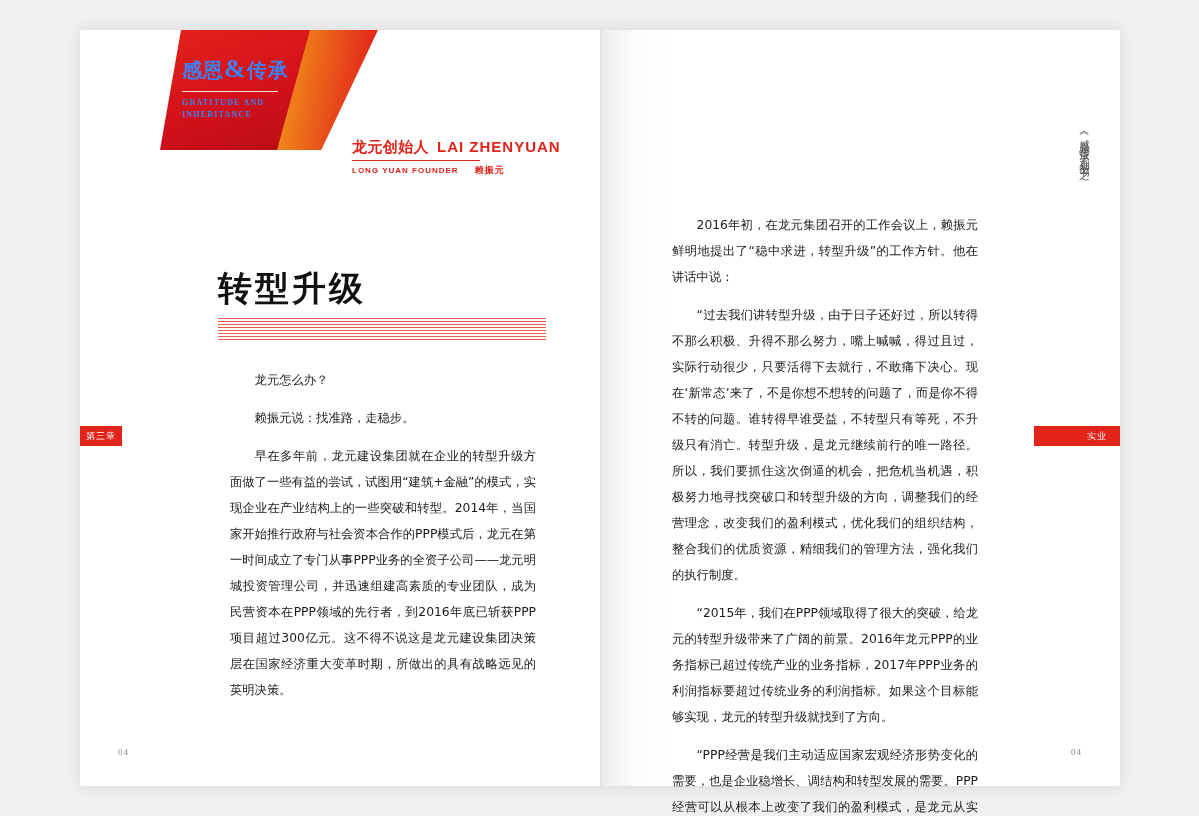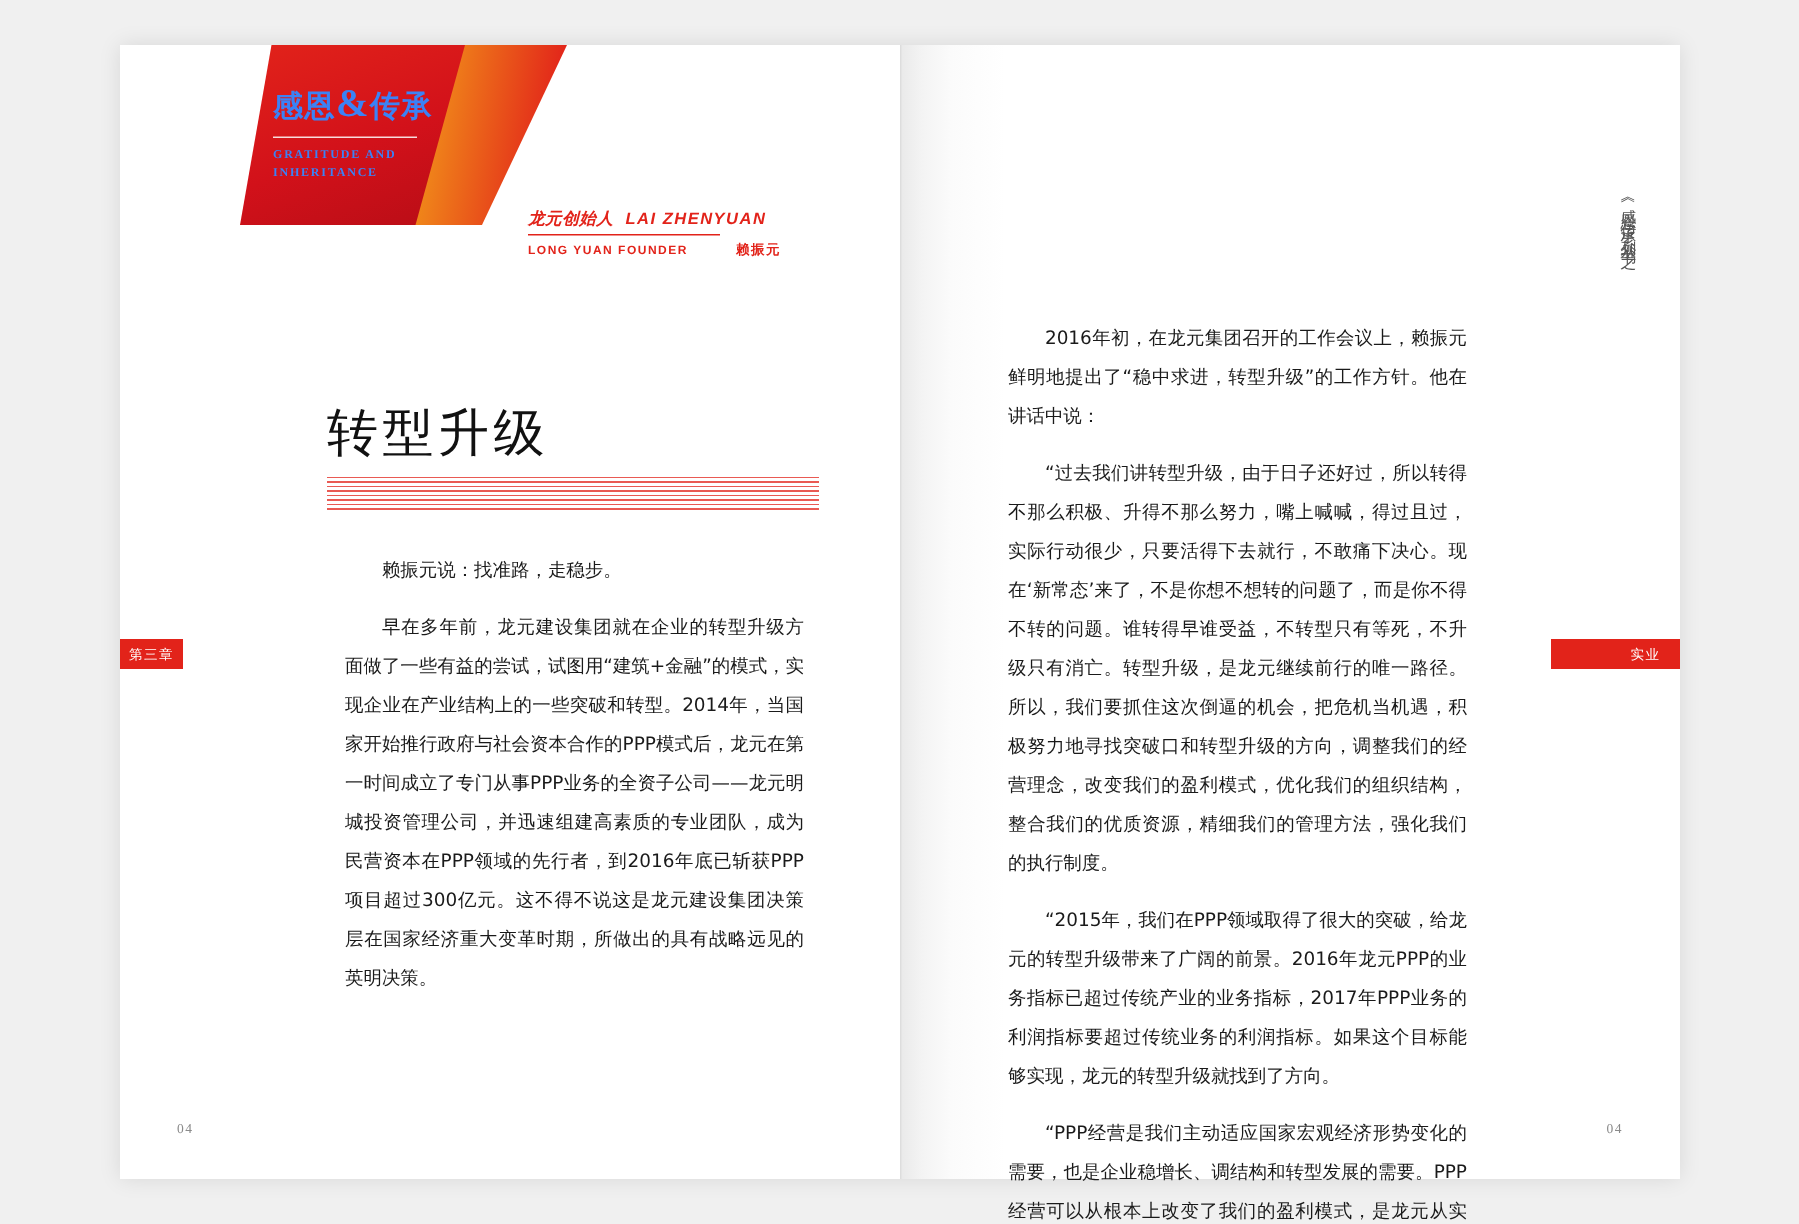--- a/index.html
+++ b/index.html
@@ -56,48 +56,48 @@
   .mast-en{
     font-size:8px;line-height:12px;letter-spacing:1.2px;
     font-family:Liberation Serif, serif;font-weight:bold;
   }
   
   .byline{
     position:absolute;left:272px;top:108px;
     font-family:"Liberation Sans",sans-serif;
   }
   .byline .l1{
-    font-size:11px;color:#e2231a;letter-spacing:.4px;white-space:nowrap;font-weight:bold;font-style:italic;
+    font-size:15px;color:#e2231a;letter-spacing:.4px;white-space:nowrap;font-weight:bold;
   }
   .byline .l1 .en{margin-left:8px;letter-spacing:1px;}
   .byline .hr{width:128px;height:1px;background:#e2231a;margin:3px 0 3px 0;}
   .byline .l2{
     font-size:8px;color:#e2231a;letter-spacing:1px;white-space:nowrap;font-weight:bold;
   }
-  .byline .l2 .cn{margin-left:32px;font-size:9px;font-family:"DejaVu Sans",sans-serif;}
+  .byline .l2 .cn{margin-left:16px;font-size:9px;font-family:"DejaVu Sans",sans-serif;}
   
   .chapter-tab{
     position:absolute;left:0;top:396px;width:42px;height:20px;
     background:#e2231a;color:#fff;
     font-size:9px;font-family:"DejaVu Sans",sans-serif;
     display:flex;align-items:center;justify-content:center;
     letter-spacing:1px;
   }
   .chapter-tab-r{
     position:absolute;right:0;top:396px;width:46px;height:20px;
     background:#e2231a;color:#fff;
     font-size:9px;font-family:"DejaVu Sans",sans-serif;
     display:flex;align-items:center;justify-content:center;
     letter-spacing:1px;
     padding-left:40px;
   }
   
   .title{
     position:absolute;left:138px;top:236px;
-    font-size:34px;font-weight:normal;color:#111;
+    font-size:34px;font-weight:bold;color:#111;
     letter-spacing:3px;
     font-family:"DejaVu Sans",sans-serif;
   }
   .title-lines{
     position:absolute;left:138px;top:288px;width:328px;height:22px;
     background:repeating-linear-gradient(
       to bottom,
       #e2231a 0px,#e2231a 1px,
       #ffffff 1px,#ffffff 3px
     );
@@ -167,20 +167,21 @@
         <span>LONG YUAN FOUNDER</span><span class="cn">赖振元</span>
       </div>
     </div>
 
     <div class="chapter-tab">第三章</div>
 
     <div class="title">转型升级</div>
     <div class="title-lines"></div>
 
     <div class="body-col left-col">
+      <p>龙元怎么办？</p>
       <p>赖振元说：找准路，走稳步。</p>
       <p>早在多年前，龙元建设集团就在企业的转型升级方面做了一些有益的尝试，试图用“建筑+金融”的模式，实现企业在产业结构上的一些突破和转型。2014年，当国家开始推行政府与社会资本合作的PPP模式后，龙元在第一时间成立了专门从事PPP业务的全资子公司——龙元明城投资管理公司，并迅速组建高素质的专业团队，成为民营资本在PPP领域的先行者，到2016年底已斩获PPP项目超过300亿元。这不得不说这是龙元建设集团决策层在国家经济重大变革时期，所做出的具有战略远见的英明决策。</p>
     </div>
 
     <div class="folio folio-left">04</div>
   </div>
 
   <div class="page page-right">
 
     <div class="vertical-title">《感恩与传承》系列丛书之一</div>

